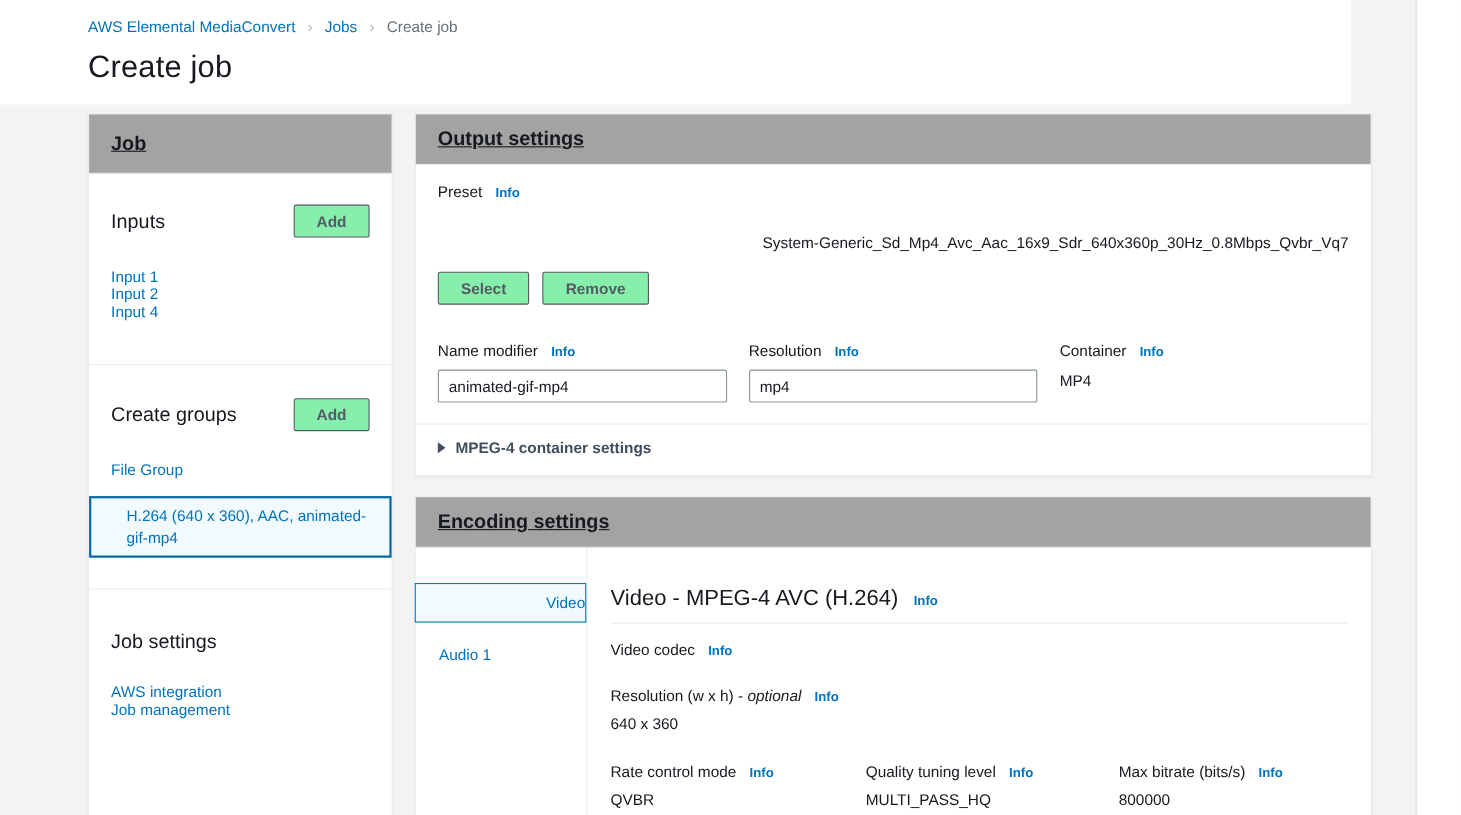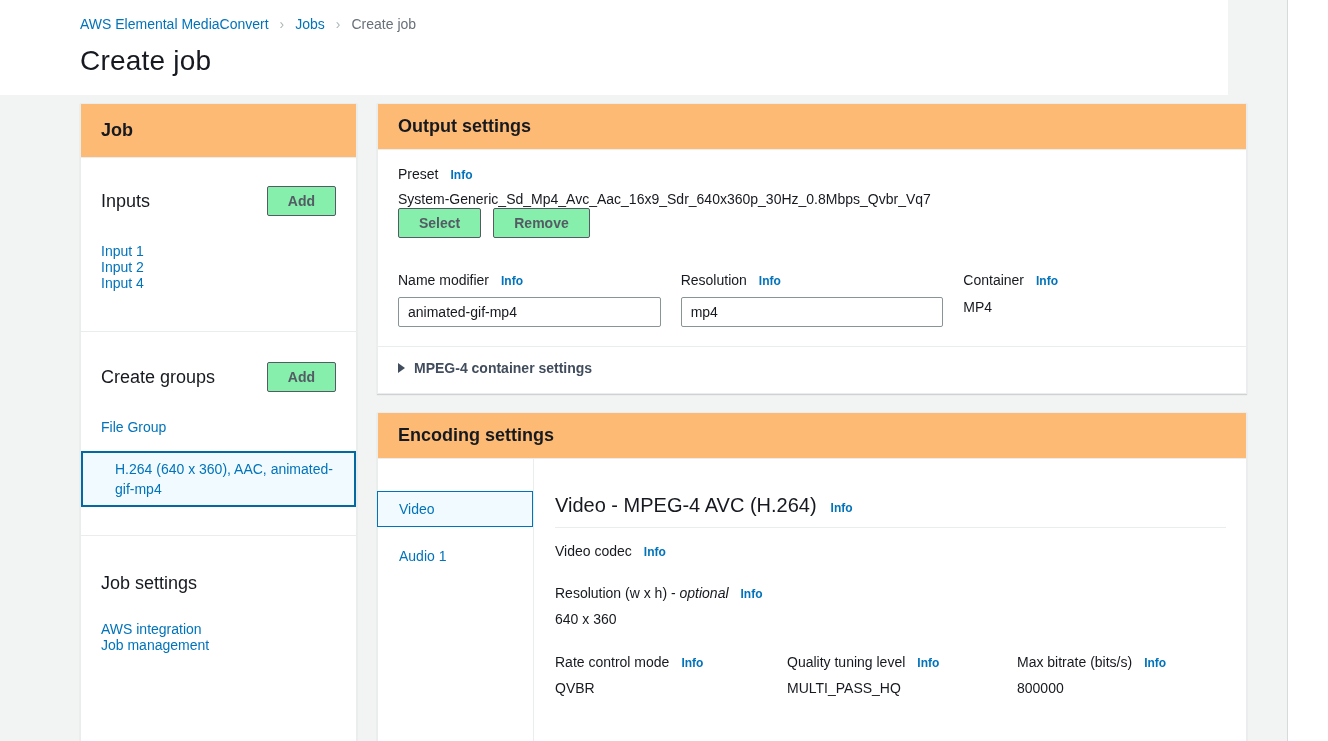--- a/index.html
+++ b/index.html
@@ -22,21 +22,21 @@
   .breadcrumb .sep { color:#aab7b8; margin:0 11px; font-size:14px; }
   .breadcrumb .current { color:#687078; }
   .page-title { margin-top:13px; font-size:28px; font-weight:400; color:#16191f; letter-spacing:.2px; }
 
   .content-row { display:flex; gap:20px; margin:8px 40px 0 80px; align-items:flex-start; }
 
   .panel {
     background:#fff; border:1px solid #eaeded;
     box-shadow:0 1px 1px 0 rgba(0,28,36,.15);
   }
-  .panel-header { background:#fdba74; border-bottom:1px solid #eaeded; padding:11px 20px; }
+  .panel-header { background:#a3a3a3; border-bottom:1px solid #eaeded; padding:11px 20px;text-decoration:underline; }
   .panel-title { font-size:18px; font-weight:700; line-height:23px; color:#16191f; }
 
   
   .sidebar { width:277px; flex:none; }
   .sidebar .panel-header { padding:15px 20px; }
   .side-section { padding:28px 20px 40px; border-bottom:1px solid #eaeded; }
   .side-section.groups { padding:30px 20px 28px; }
   .side-section.jobset { padding:36px 20px 90px; border-bottom:none; }
   .section-head { display:flex; justify-content:space-between; align-items:center; }
   .section-heading { font-size:18px; font-weight:400; color:#16191f; line-height:22px; }
@@ -51,42 +51,42 @@
     margin:16px -20px 0; background:#f1faff; border:2px solid #0369a1;
     padding:6px 20px 6px 32px; color:#0073bb; line-height:20px; cursor:pointer;
   }
 
   
   .main-col { flex:1; min-width:0; }
   .panel-body { padding:16px 20px 0; }
   .label-row { display:flex; align-items:baseline; gap:12px; }
   .field-label { font-size:14px; color:#16191f; line-height:16px; }
   .info-link { color:#0073bb; font-size:12px; font-weight:700; text-decoration:none; cursor:pointer; }
-  .preset-value { margin-top:8px; line-height:18px; }
-  .btn-row { margin-top:0; display:flex; gap:12px; }
+  .preset-value { margin-top:29px; line-height:18px;text-align:right; }
+  .btn-row { margin-top:18px; display:flex; gap:12px; }
   .fields-grid { margin-top:34px; display:grid; grid-template-columns:1fr 1fr 1fr; gap:20px; }
   .text-input {
     margin-top:9px; width:100%; height:30px; border:1px solid #879596; border-radius:2px;
     padding:0 9px; font-size:14px; color:#16191f; font-family:inherit; background:#fff;
   }
   .plain-value { margin-top:9px; line-height:20px; }
   .full-divider { border-top:1px solid #eaeded; margin:19px -20px 0; }
   .expandable { padding:13px 0 17px; display:flex; align-items:center; gap:9px; cursor:pointer; }
   .caret {
     width:0; height:0; border-left:7px solid #414d5c;
     border-top:5px solid transparent; border-bottom:5px solid transparent;
   }
   .expandable-label { font-weight:700; font-size:14px; color:#414d5c; }
 
   
   .encoding-panel { margin-top:18px; }
   .enc-body { display:flex; min-height:320px; }
   .tabs-col { width:156px; flex:none; border-right:1px solid #eaeded; padding-top:32px; }
   .tab { padding:8px 0 8px 21px; color:#0073bb; font-size:14px; line-height:18px; cursor:pointer; }
-  .tab.selected { background:#f1faff; border:1px solid #0073bb; margin-left:-1px; }
+  .tab.selected { background:#f1faff; border:1px solid #0073bb; margin-left:-1px;text-align:right; }
   .tab.audio { margin-top:12px; }
   .enc-content { flex:1; padding:34px 20px 40px 21px; min-width:0; }
   .enc-heading-row { display:flex; align-items:baseline; gap:14px; }
   .enc-heading { font-size:20px; font-weight:400; color:#16191f; line-height:24px; }
   .enc-divider { border-top:1px solid #eaeded; margin-top:10px; }
   .field-block { margin-top:26px; }
   .field-block.first { margin-top:15px; }
   .field-value { margin-top:10px; line-height:16px; }
   .three-col { display:grid; grid-template-columns:232px 230px 1fr; margin-top:27px; }
   .opt { font-style:italic; }

